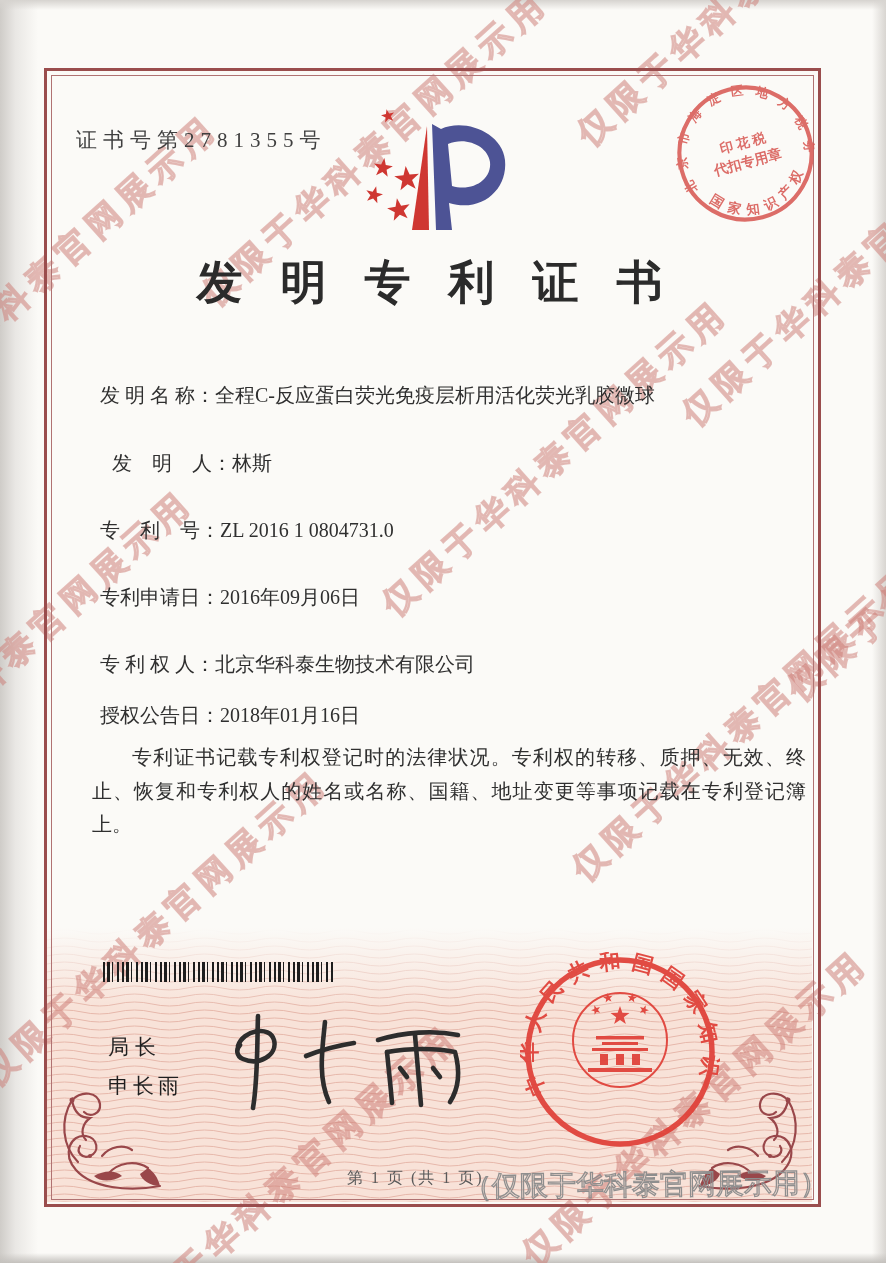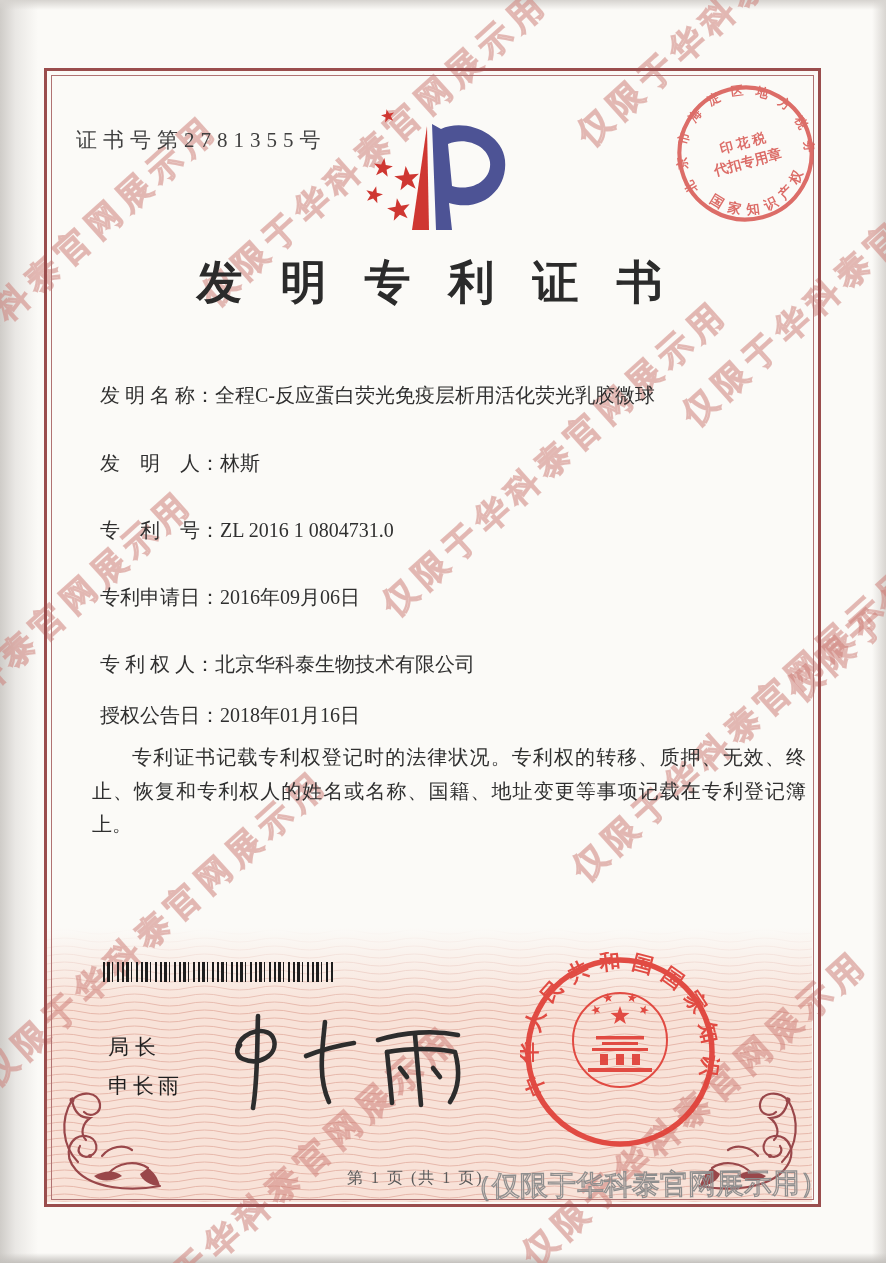--- a/index.html
+++ b/index.html
@@ -26,21 +26,21 @@
   .band-fade{position:absolute;left:47px;top:928px;width:765px;height:80px;z-index:2;
              background:linear-gradient(180deg,#fbfaf7 0%,rgba(251,250,247,0) 100%);}
 
   .cert-no{position:absolute;left:76px;top:126px;font-size:21px;letter-spacing:6px;color:#3f3f3f;z-index:4;}
   .title{position:absolute;left:44px;top:252px;width:771px;text-align:center;font-size:46px;font-weight:bold;
          color:#2b2b2b;letter-spacing:38px;padding-left:38px;box-sizing:border-box;z-index:4;}
 
   .fields{position:absolute;left:100px;top:0;z-index:4;}
   .field{position:absolute;left:0;white-space:nowrap;font-size:20px;color:#2f2f2f;}
   .field .lab{display:inline-block;}
-  .f0{top:382px;} .f1{top:450px;} .f2{top:517px;} .f3{top:584px;} .f4{top:651px;} .f5{top:702px;}
+  .f0{top:382px;} .f1{top:450px;margin-left:12px;} .f2{top:517px;} .f3{top:584px;} .f4{top:651px;} .f5{top:702px;}
 
   .paras{position:absolute;left:92px;top:741px;width:714px;z-index:4;font-size:20px;
          line-height:33.5px;color:#2f2f2f;text-align:justify;}
   .paras p{margin:0;text-indent:2em;}
 
   .barcode{position:absolute;left:103px;top:962px;width:232px;height:20px;z-index:4;
            background:repeating-linear-gradient(90deg,#1d1d1d 0 2px,rgba(0,0,0,0) 2px 4px,
            #1d1d1d 4px 7px,rgba(0,0,0,0) 7px 9px,#1d1d1d 9px 10px,rgba(0,0,0,0) 10px 14px,
            #1d1d1d 14px 16px,rgba(0,0,0,0) 16px 19px);}
 

